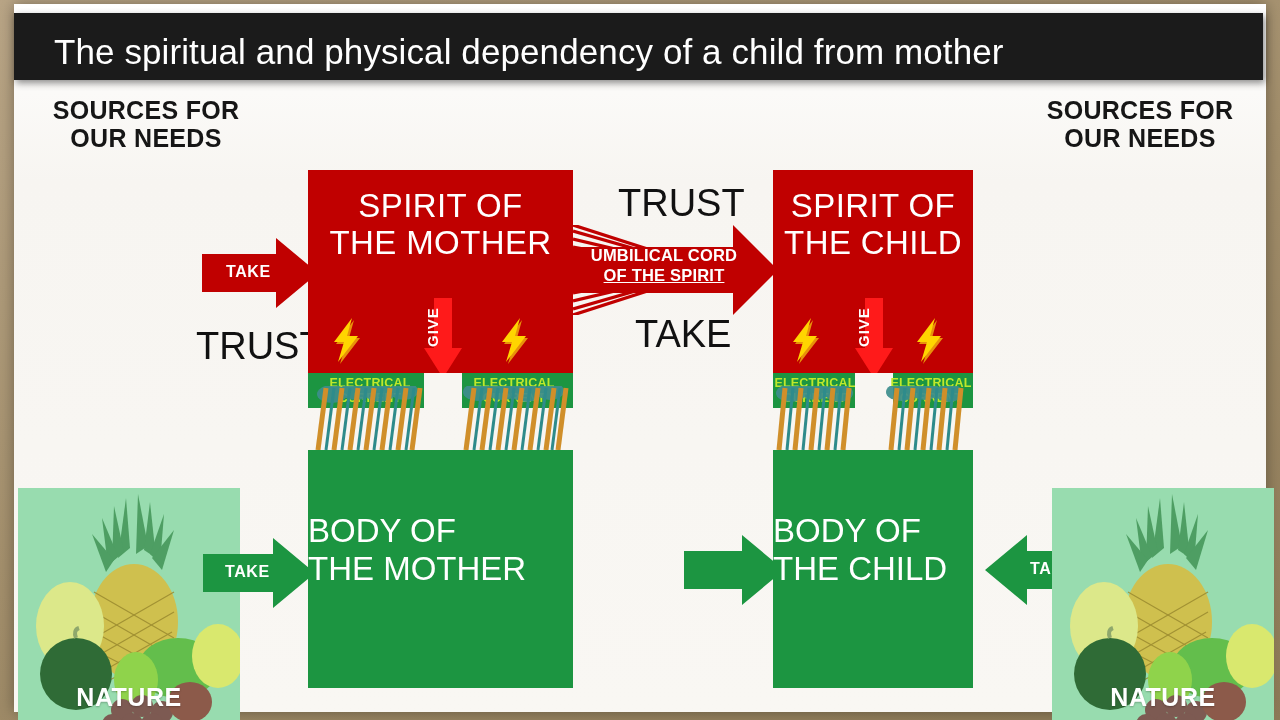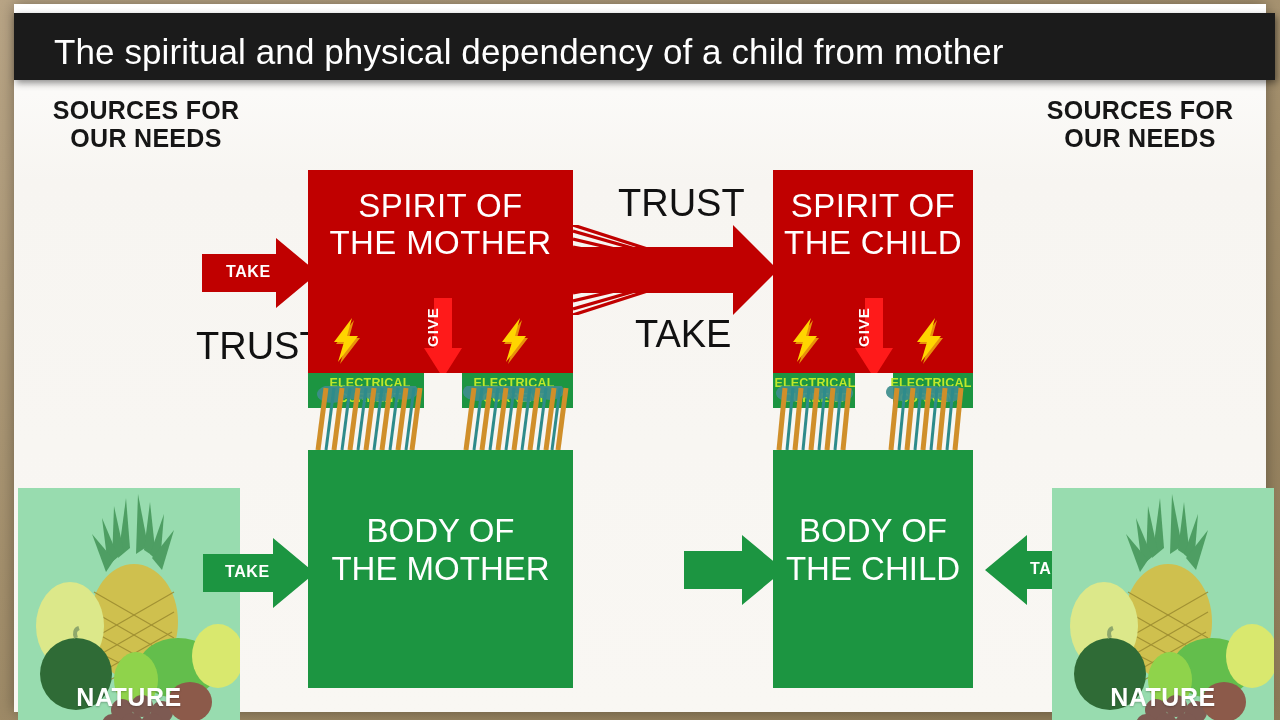--- a/index.html
+++ b/index.html
@@ -16,21 +16,20 @@
   #canvas{
     position:absolute;left:14px;top:4px;width:1252px;height:708px;
     background:linear-gradient(180deg,#ffffff 0%,#f7f5f1 25%,#f9f7f3 100%);
     box-shadow:0 0 14px rgba(0,0,0,.35);
   }
   
   #titlebar{
     position:absolute;left:14px;top:13px;width:1249px;height:67px;
     background:#1b1b1b;
     box-shadow:2px 3px 7px rgba(0,0,0,.45);
-    padding-left:12px;
   }
   #title{
     position:absolute;left:40px;top:19px;
     color:#ffffff;font-size:35px;font-weight:400;
     letter-spacing:.1px;white-space:nowrap;
     font-family:"Liberation Sans",sans-serif;
   }
   
   .sources{
     position:absolute;color:#161616;font-weight:bold;font-size:25px;
@@ -81,21 +80,21 @@
     color:#ffffff;font-weight:bold;font-size:15px;letter-spacing:1px;
     writing-mode:vertical-rl;text-orientation:mixed;
     transform:rotate(180deg);
   }
 
   
   .wires{position:absolute;}
 
   
   .bodybox{
-    position:absolute;background:#1C9541;color:#fff;text-align:center;
+    position:absolute;background:#1C9541;color:#fff;
   }
   .bodylabel{
     position:absolute;left:0;width:100%;
     font-size:33px;line-height:1.15;font-weight:400;color:#ffffff;
   }
   #body-mother{left:308px;top:450px;width:265px;height:238px;}
   #body-mother .bodylabel{top:62px;}
   #body-child{left:773px;top:450px;width:200px;height:238px;}
   #body-child .bodylabel{top:62px;}
 
@@ -255,20 +254,24 @@
         <line x1="0" y1="6" x2="118" y2="40"></line>
           <line x1="0" y1="0" x2="118" y2="38"></line>
         <line x1="0" y1="68" x2="118" y2="46"></line>
           <line x1="0" y1="76" x2="118" y2="48"></line>
         <line x1="0" y1="84" x2="118" y2="50"></line>
           <line x1="0" y1="90" x2="118" y2="52"></line>
       </g>
       <path d="M0 22 H160 V0 L205 45 L160 90 V68 H0 Z" fill="#C00000"></path>
     </svg>
   </div>
+  <div id="cordtxt">
+    <div>UMBILICAL CORD</div>
+    <div class="u">OF THE SPIRIT</div>
+  </div>
   <div class="word" style="left:618px;top:182px;">TRUST</div>
   <div class="word" style="left:635px;top:313px;">TAKE</div>
 
   <div class="spiritbox" id="spirit-child">
     <div class="spiritlabel">
       <div>SPIRIT OF</div>
       <div>THE CHILD</div>
     </div>
     <div class="bolt" style="left:16px;top:148px;">
       <svg width="34" height="48" viewBox="0 0 34 48">

